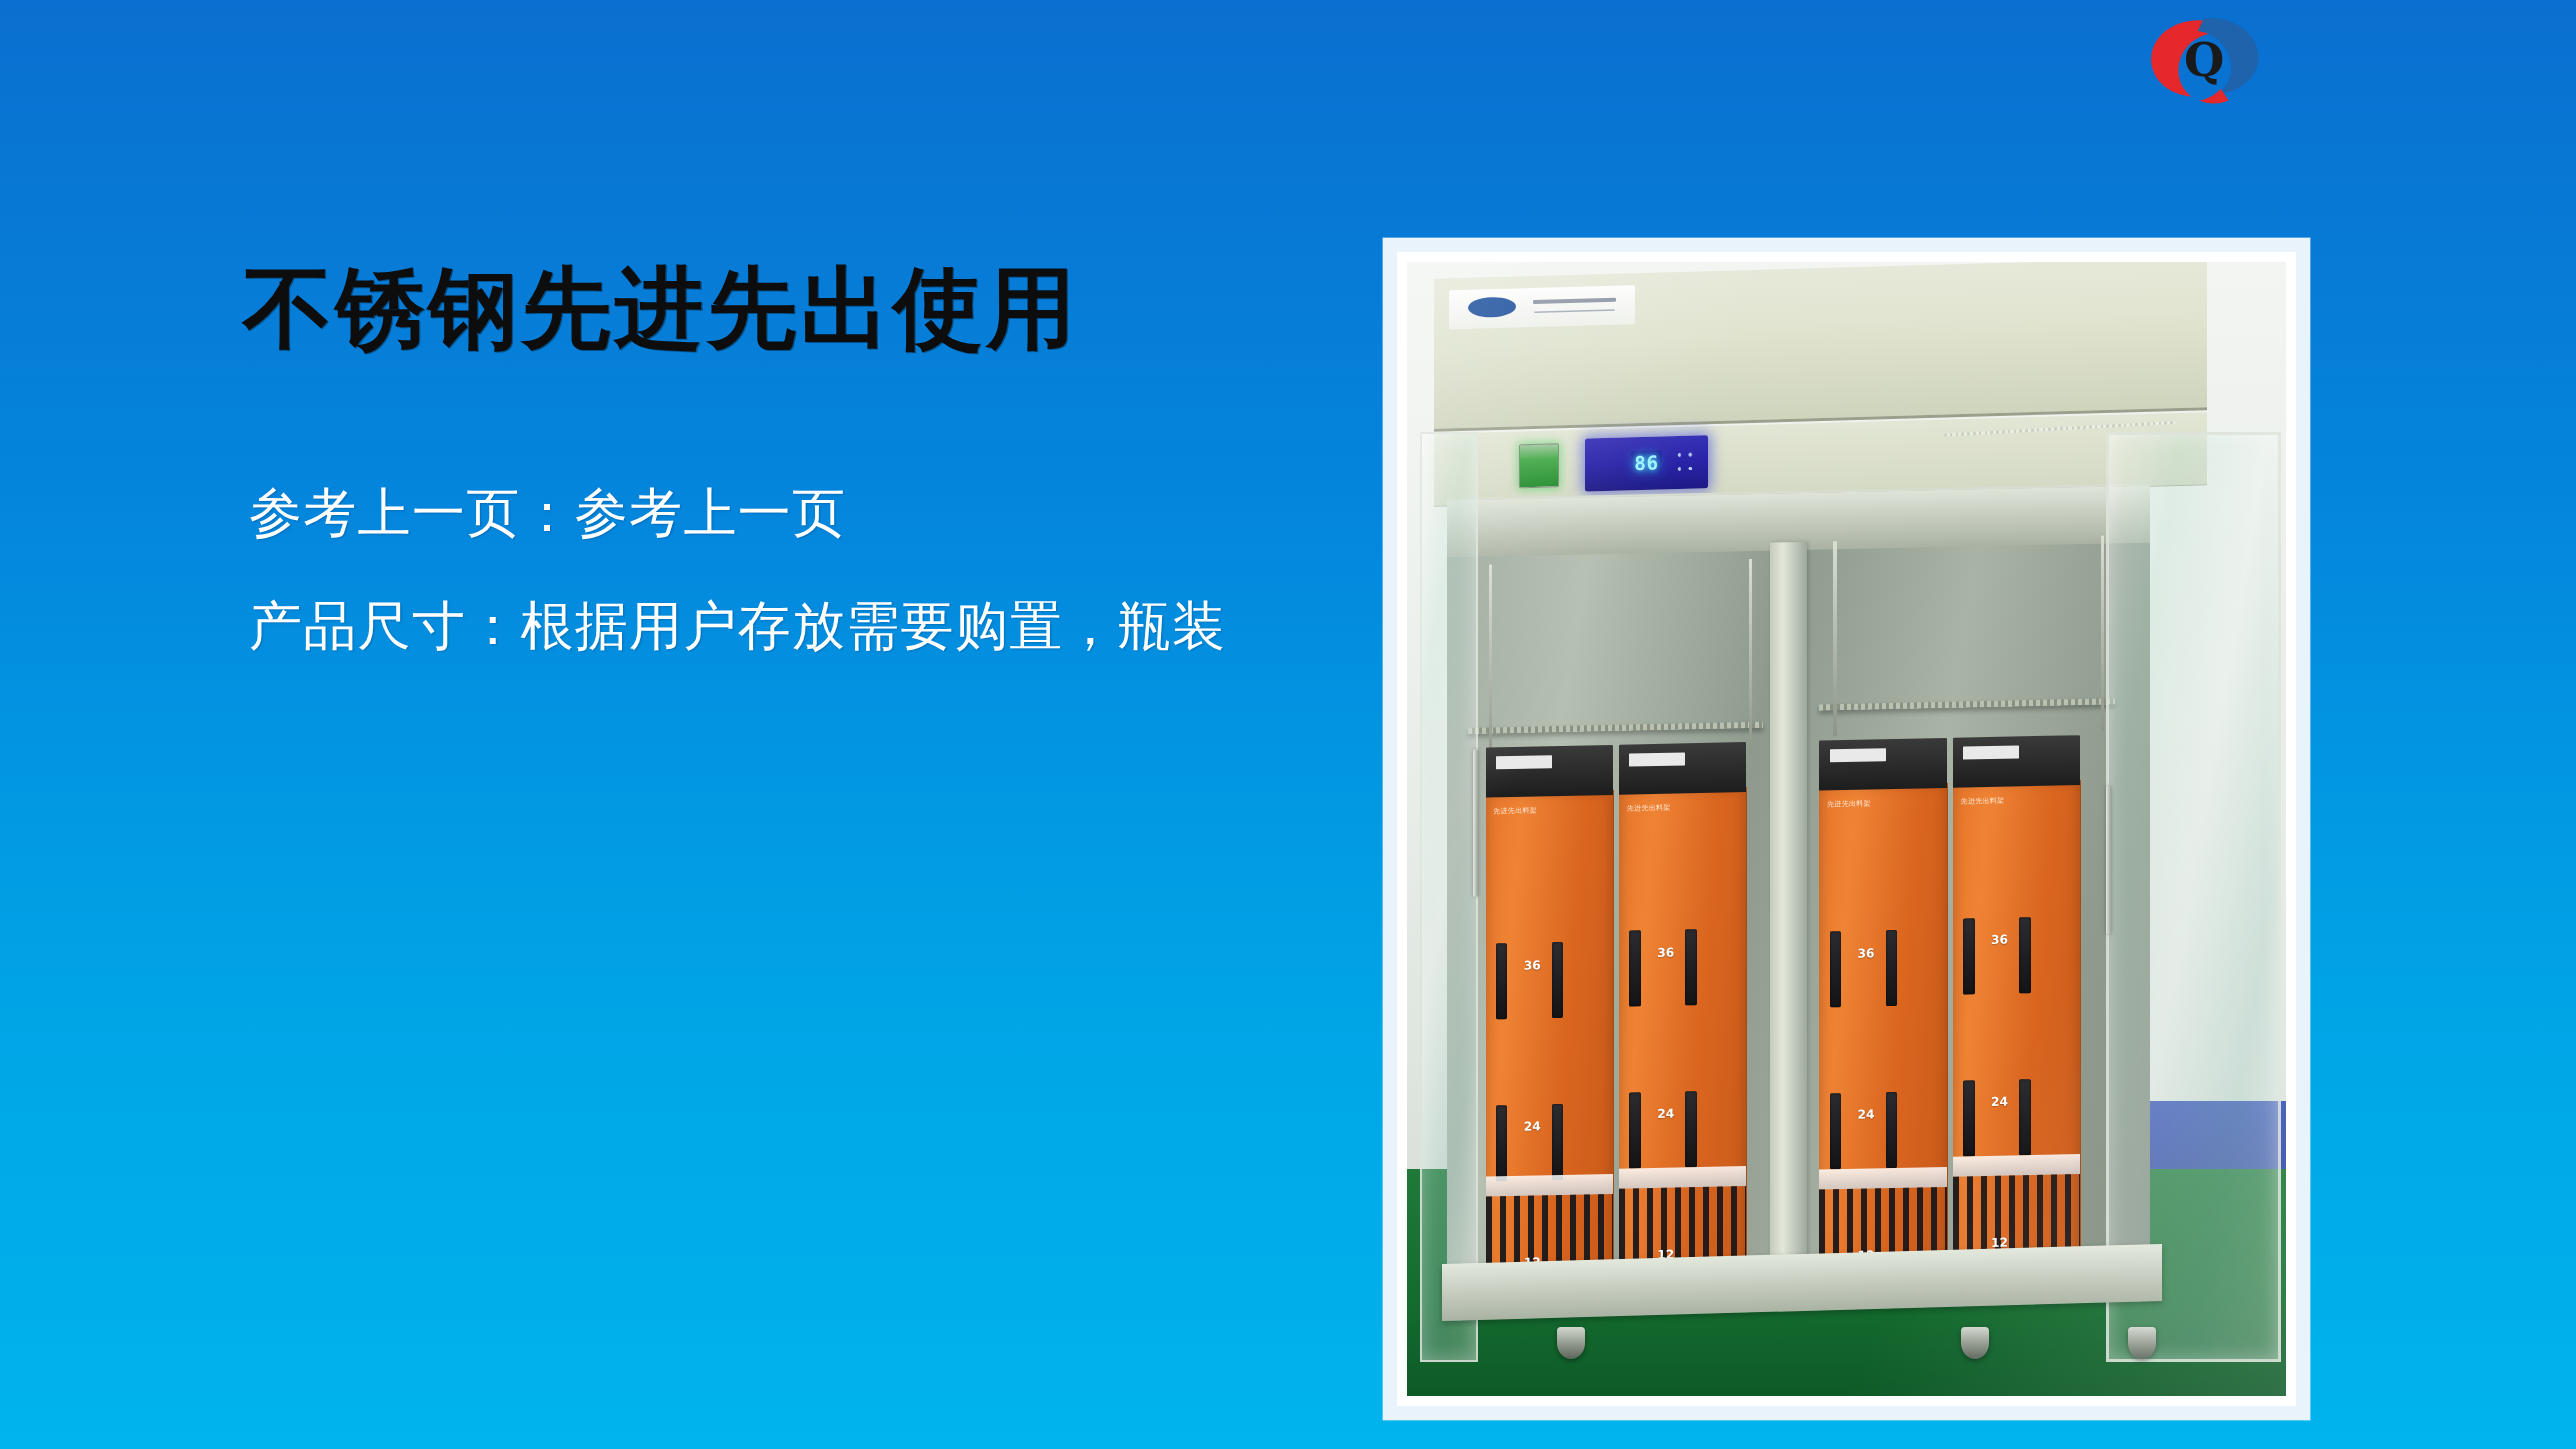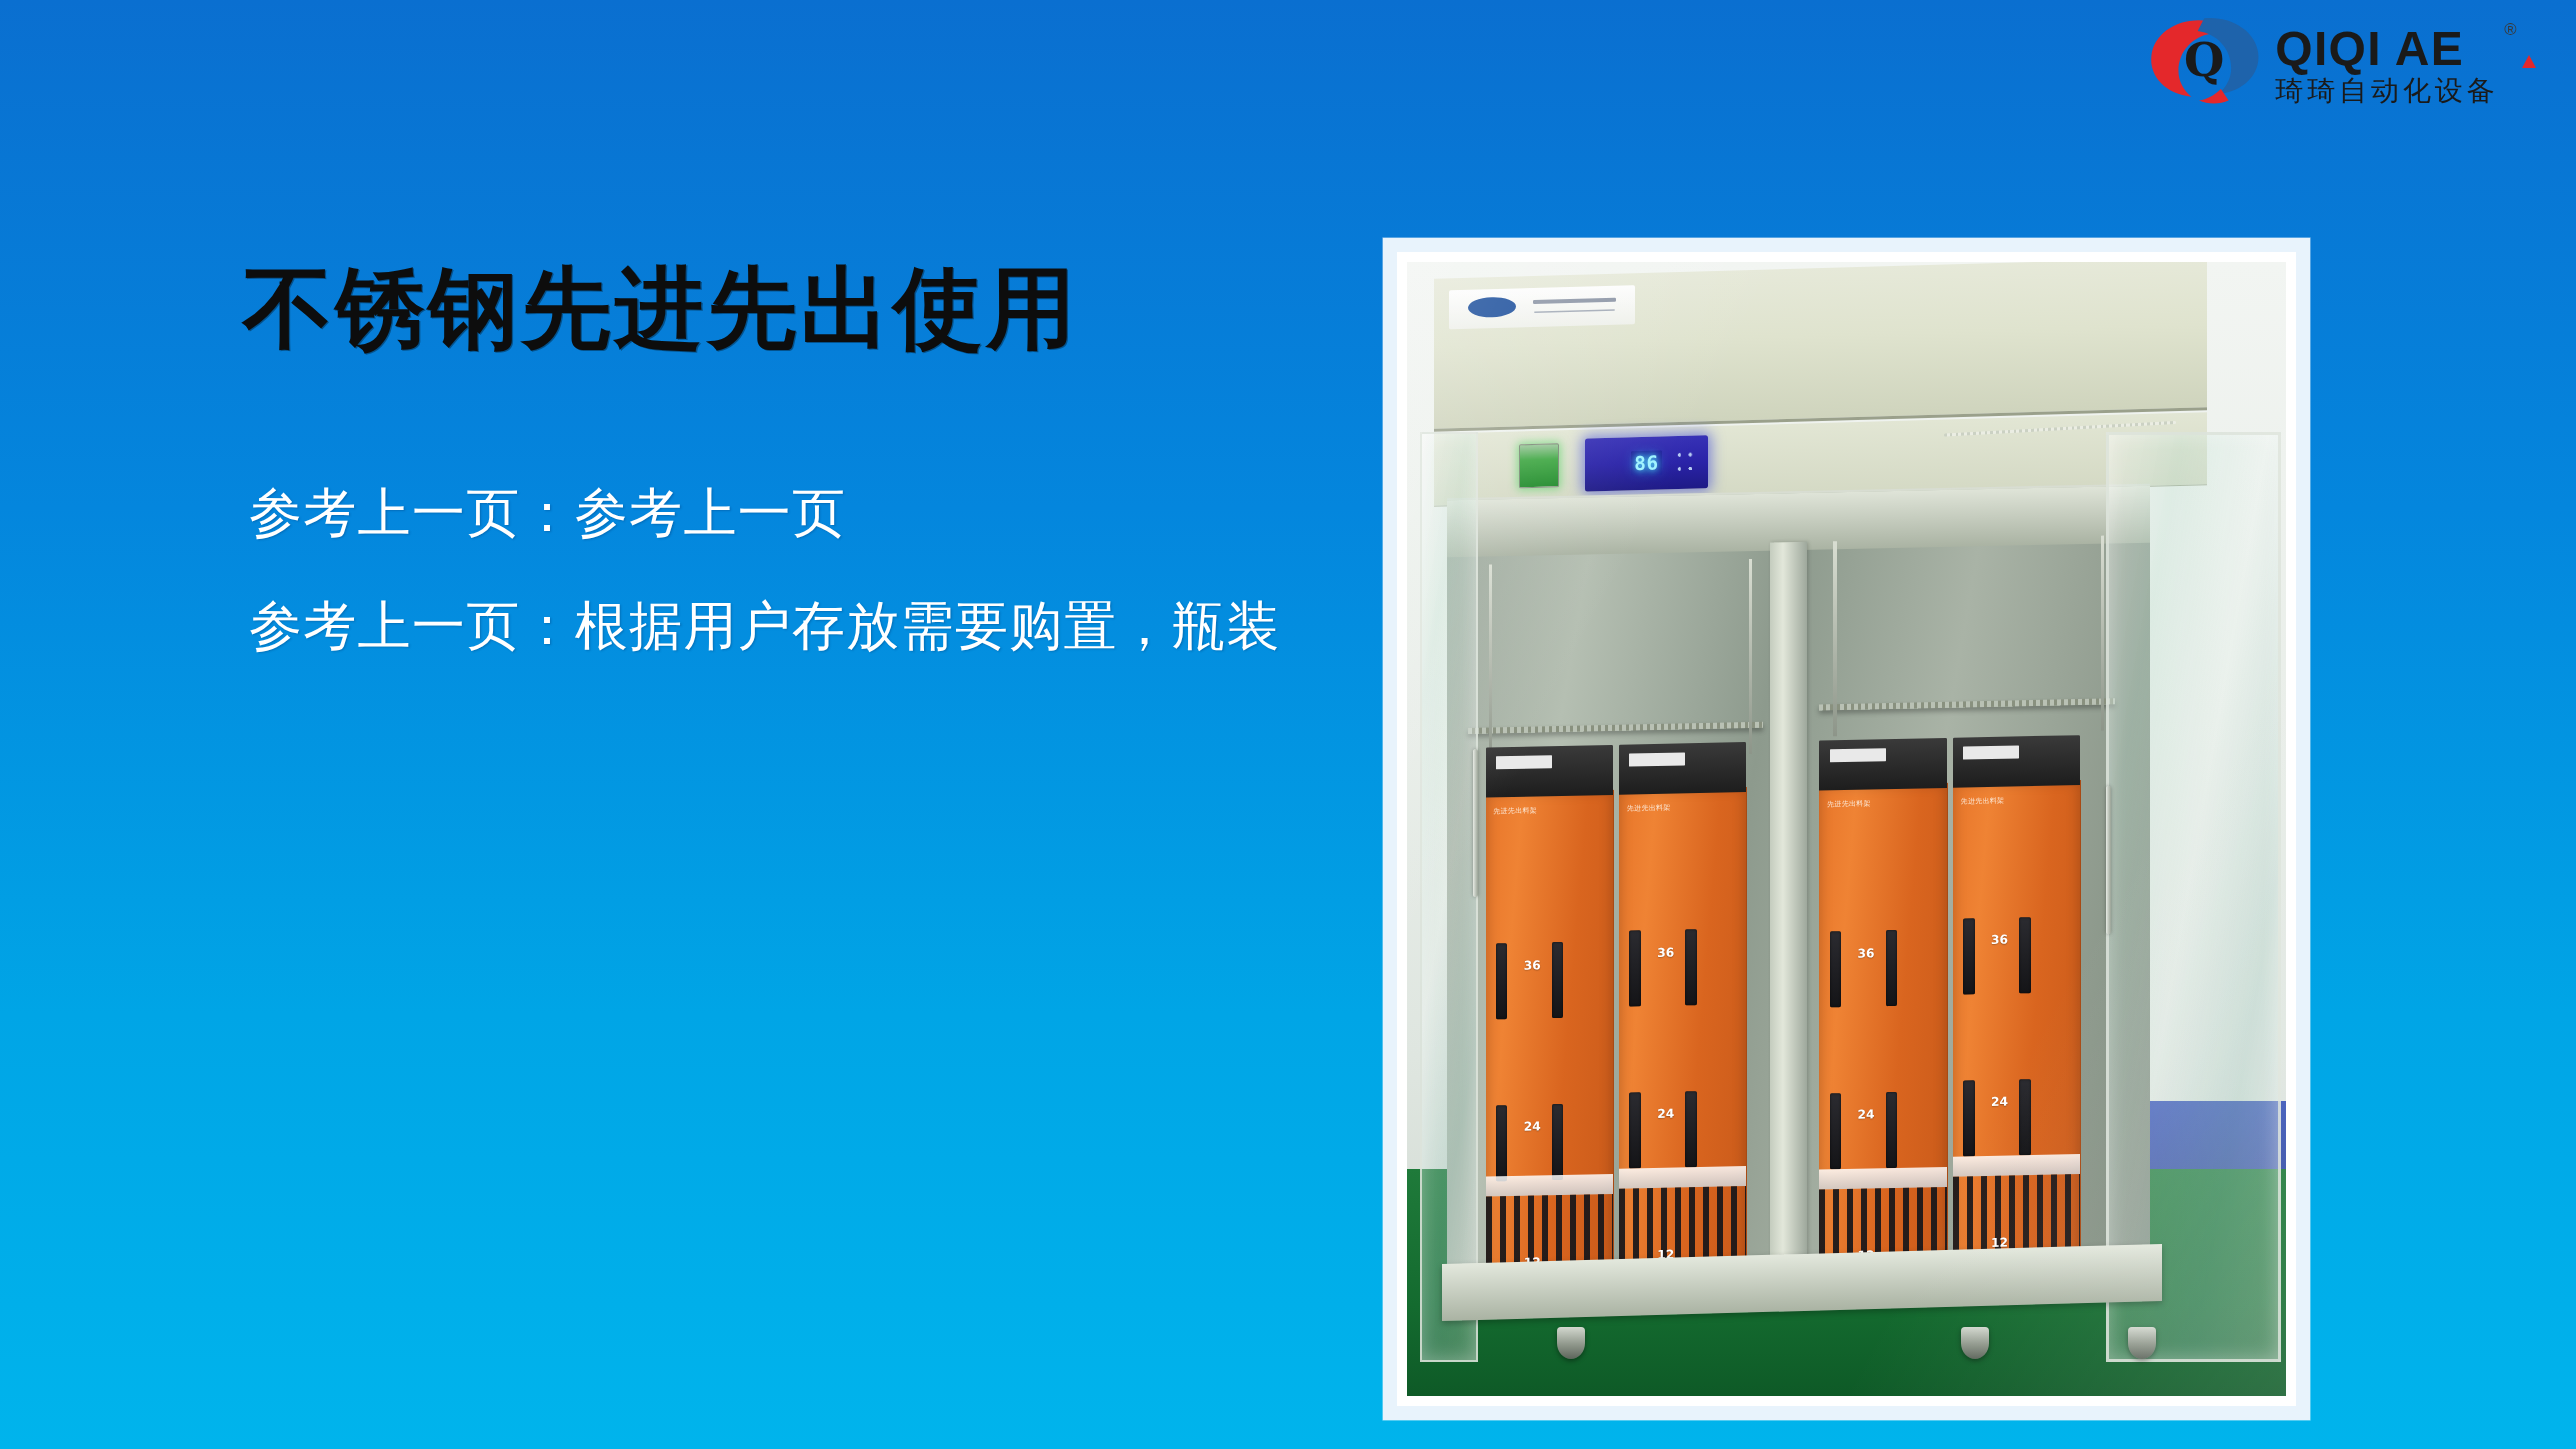--- a/index.html
+++ b/index.html
@@ -294,35 +294,27 @@
 
 <div id="logo">
   <div id="logo-mark">
     <svg viewBox="0 0 185 160" width="119" height="103" aria-hidden="true">
       <path d="M96 12 C54 6 14 30 10 66 C6 100 34 126 72 130 C60 120 52 106 52 90 C52 60 74 36 104 32 Z" fill="#e4282b"></path>
       <path d="M92 8 C134 4 172 28 176 62 C180 96 152 122 114 126 C126 116 134 102 134 86 C134 56 112 32 82 28 Z" fill="#1e63ab"></path>
       <path d="M118 118 C108 128 96 134 84 136 C98 142 116 142 130 136 Z" fill="#e4282b"></path>
       <text x="92" y="98" font-family="DejaVu Serif, serif" font-size="72" font-weight="bold" fill="#1a1a1a" text-anchor="middle">Q</text>
     </svg>
   </div>
-  <div id="logo-text">
-    <div id="logo-word">
-      <span>QIQI AE</span>
-      <span id="logo-reg">®</span>
-      <span id="logo-a-dot"></span>
-    </div>
-    <div id="logo-cn">琦琦自动化设备</div>
-  </div>
 </div>
 
 <h1 id="title">不锈钢先进先出使用</h1>
 
 <div id="body-copy">
   <p class="para">参考上一页：参考上一页</p>
-  <p class="para">参考上一页：根据用户存放需要购置，瓶装</p>
+  <p class="para">产品尺寸：根据用户存放需要购置，瓶装</p>
 </div>
 
 <div id="photo-frame">
   <div id="photo-inner">
     <div id="photo">
 
       <div class="room-wall"></div>
       <div class="room-bluebase"></div>
       <div class="room-floor"></div>
 

